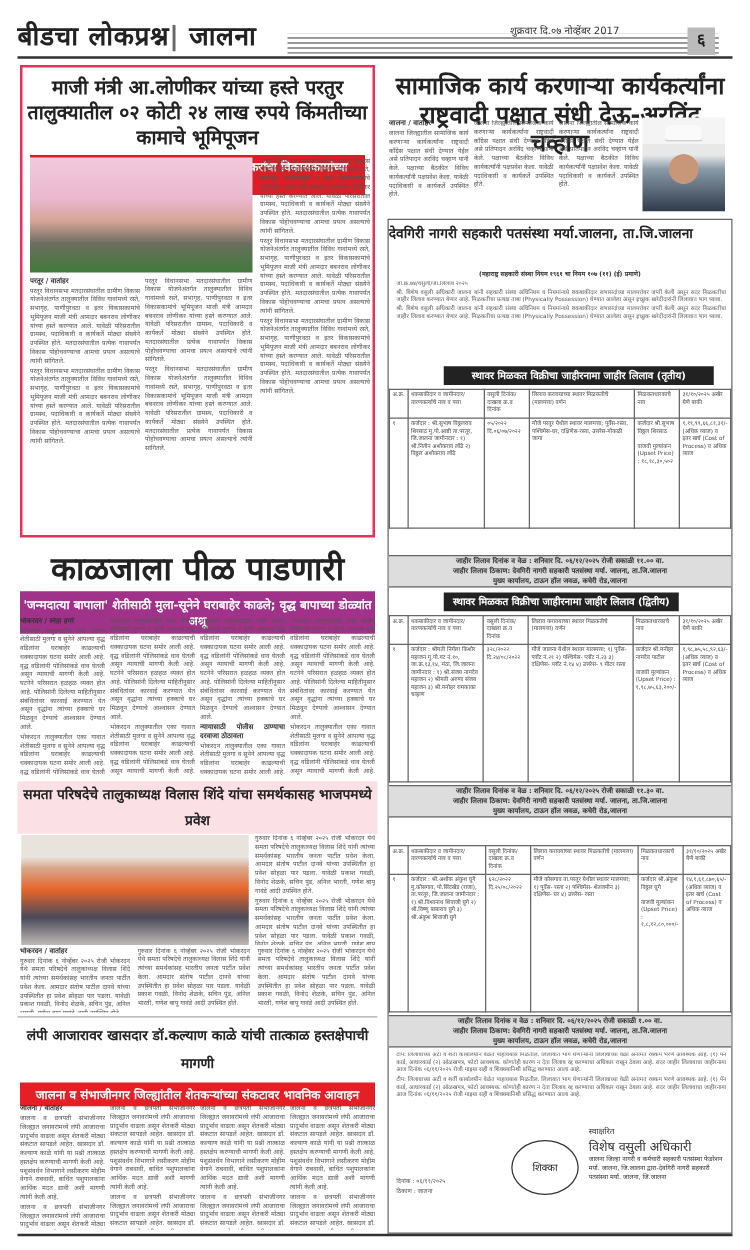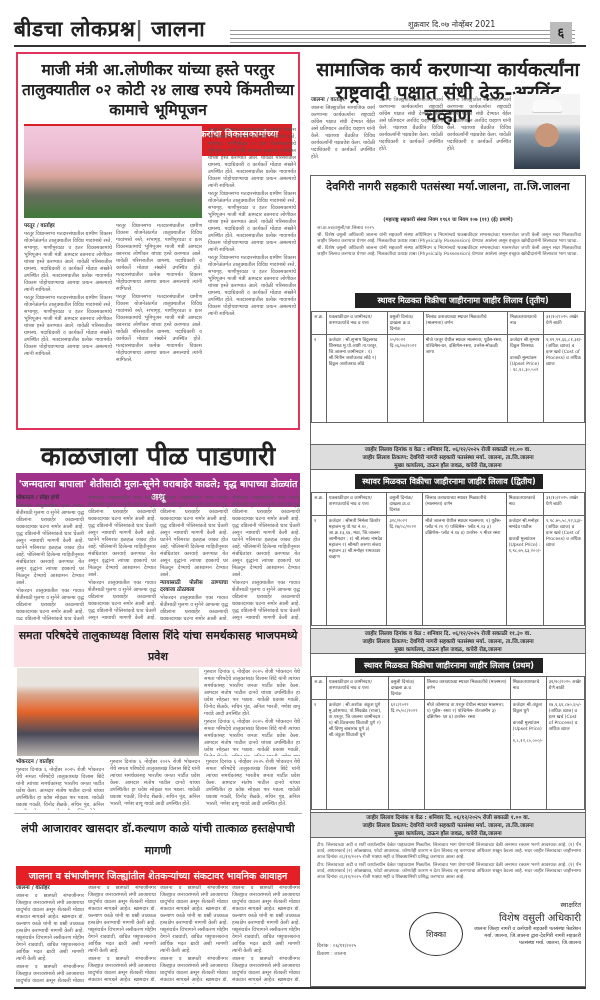--- a/index.html
+++ b/index.html
@@ -20,47 +20,47 @@
 .photo{background:linear-gradient(180deg,#f2c9dd 0%,#eab8cf 35%,#d7a49a 55%,#6b6e5f 75%,#3f7a3a 100%);position:absolute}
 .txt{font-size:5px;line-height:7px;color:#555;text-align:justify;overflow:hidden;position:absolute}
 .txt p{margin-bottom:1px}
 .dateline{font-weight:bold;color:#333;font-size:5.5px}
 
 .s2 h1{font-size:19px;line-height:23px;text-align:center;font-weight:bold;color:#222}
 .portrait{position:absolute;left:514px;top:94px;width:66px;height:75px;background:radial-gradient(circle at 50% 55%,#c89678 0 22%,transparent 23%),linear-gradient(180deg,#f4f4f4 0 28%,#e8e8e8 28% 40%,#8a9aa8 55%,#2f3b4a 100%)}
 .portrait .cap{position:absolute;left:18px;top:6px;width:30px;height:12px;background:#fafafa;border-radius:6px 6px 2px 2px;box-shadow:0 1px 0 #ccc}
 
 .notice{left:310px;top:175px;width:276px;height:812px;border:1px solid #666}
-.nhead{position:absolute;left:0;top:2px;width:100%;text-align:center;font-size:11px;font-weight:bold;color:#222}
+.nhead{position:absolute;left:0;top:2px;width:100%;font-size:11px;font-weight:bold;color:#222}
 .blackbar{position:absolute;background:#222;color:#fff;text-align:center;font-size:8px;line-height:15px;font-weight:bold}
 .ntable{position:absolute;left:0;width:100%;border-collapse:collapse;font-size:4.5px;color:#444}
 .ntable td{border:1px solid #666;vertical-align:top;padding:2px 2px;line-height:6px}
 .graybox{position:absolute;left:0;width:100%;background:#ddd;border-top:1px solid #666;border-bottom:1px solid #666;text-align:center;font-size:5.5px;line-height:8px;color:#333;font-weight:bold}
 .seal{position:absolute;width:54px;height:44px;border:1px solid #333;border-radius:50%;text-align:center;font-size:8px;line-height:44px}
-.sign{position:absolute;text-align:right;color:#333}
+.sign{position:absolute;text-align:left;color:#333}
 
 .s3h{left:14px;top:440px;width:288px;text-align:center;font-size:26px;font-weight:bold;line-height:32px;color:#222}
 .s3band{left:16px;top:473px;width:284px;background:#a0328a;color:#fff;font-size:9.5px;text-align:center;padding:4px 0;font-weight:bold}
 
 .s4bg{left:14px;top:625px;width:288px;height:42px;background:#fbe0e6}
 .s4h{left:14px;top:625px;width:288px;text-align:center;font-size:11px;font-weight:bold;line-height:21px;color:#222}
 .photo2{left:17px;top:668px;width:182px;height:88px;background:linear-gradient(180deg,#e9e3de 0 20%,#d9a78c 30%,#e5642a 50%,#4a4a5a 75%,#bfbab5 100%)}
 
 .s5h{left:14px;top:818px;width:288px;text-align:center;font-size:11px;font-weight:bold;line-height:22px;color:#222}
 .s5band{left:16px;top:866px;width:284px;background:#e51f26;color:#fff;font-size:9.5px;text-align:center;padding:3px 0;font-weight:bold}
 .bot-rule{left:14px;top:987px;width:572px;height:2px;background:#333}
 .divider{background:#aaa}
 </style>
 </head>
 <body>
 
 <div class="abs mast">
   <span class="mast-title"><span>बीडचा लोकप्रश्न</span><span style="color:#666">| </span><span>जालना</span></span>
   <div class="mast-lines"></div>
-  <span class="mast-date">शुक्रवार दि.०७ नोव्हेंबर 2021</span>
+  <span class="mast-date">शुक्रवार दि.०७ नोव्हेंबर 2017</span>
   <span class="mast-page">६</span>
 </div>
 <div class="abs top-rule"></div>
 
 <div class="abs s1">
   <h1>माजी मंत्री आ.लोणीकर यांच्या हस्ते परतुर तालुक्यातील ०२ कोटी २४ लाख रुपये किंमतीच्या कामाचे भूमिपूजन</h1>
   <div class="band">मंठा-परतूर तालुक्यासह परतूर शहरात आ.लोणीकरांचा विकासकामांच्या उद्घाटनांचा धडाका</div>
   <div class="photo" style="left:6px;top:72px;width:178px;height:92px"></div>
   <div class="txt" style="left:190px;top:72px;width:88px;height:300px">
       <p>परतूर विधानसभा मतदारसंघातील ग्रामीण विकास योजनेअंतर्गत तालुक्यातील विविध गावांमध्ये रस्ते, सभागृह, पाणीपुरवठा व इतर विकासकामांचे भूमिपूजन माजी मंत्री आमदार बबनराव लोणीकर यांच्या हस्ते करण्यात आले. यावेळी परिसरातील ग्रामस्थ, पदाधिकारी व कार्यकर्ते मोठ्या संख्येने उपस्थित होते. मतदारसंघातील प्रत्येक गावापर्यंत विकास पोहोचवण्याचा आमचा प्रयत्न असल्याचे त्यांनी सांगितले.</p>
@@ -151,21 +151,20 @@
       <td>१,९८,७५,५८,९२,६३/- (अधिक व्याज) व इतर खर्च (Cost of Process) व अधिक व्याज</td>
     </tr>
   </tbody>
     </table>
   <div class="graybox" style="top:452px;height:26px">
       <div>जाहीर लिलाव दिनांक व वेळ : शनिवार दि. ०६/१२/२०२५ रोजी सकाळी ११.३० वा.</div>
       <div>जाहीर लिलाव ठिकाण: देवगिरी नागरी सहकारी पतसंस्था मर्या. जालना, ता.जि.जालना</div>
       <div>मुख्य कार्यालय, टाऊन हॉल जवळ, कचेरी रोड,जालना</div>
     </div>
 
-  <div class="blackbar" style="left:44px;top:482px;width:188px">स्थावर मिळकत विक्रीचा जाहीरनामा जाहीर लिलाव (प्रथम)</div>
   <table class="ntable" style="top:500px">
     <tbody>
         <tr>
       <td style="width:10px">अ.क्र.</td>
           <td style="width:62px">थकबाकीदार व जामीनदार/ तारणकर्त्याचे नाव व पत्ता</td>
           <td style="width:36px">वसुली दिनांक/ दाखला क्र.व दिनांक</td>
           <td style="width:86px">लिलाव करावयाच्या स्थावर मिळकतीचे (मालमत्ता) वर्णन</td>
           <td style="width:36px">मिळकतधारकाचे नाव</td>
           <td>३१/१०/२०२५ अखेर येणे बाकी</td>
     </tr>

